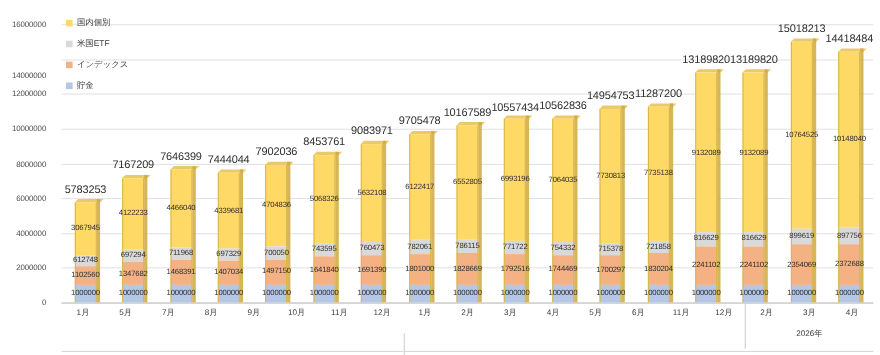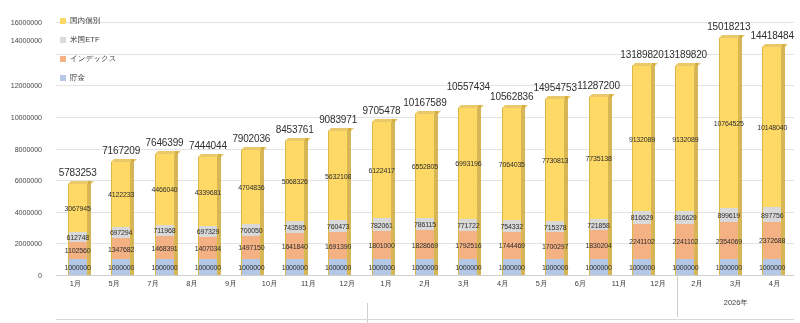--- a/index.html
+++ b/index.html
@@ -148,21 +148,21 @@
         <div class="gridline" style="top: 0px;"></div>
       </div>
     <div id="yticks">
         <div class="ytick" style="top: 253px;">0</div>
         <div class="ytick" style="top: 221.375px;">2000000</div>
         <div class="ytick" style="top: 189.75px;">4000000</div>
         <div class="ytick" style="top: 158.125px;">6000000</div>
         <div class="ytick" style="top: 126.5px;">8000000</div>
         <div class="ytick" style="top: 94.875px;">10000000</div>
         <div class="ytick" style="top: 63.25px;">12000000</div>
-        <div class="ytick" style="top: 18px;">14000000</div>
+        <div class="ytick" style="top: 46px;">14000000</div>
         <div class="ytick" style="top: 0px;">16000000</div>
       </div>
     <div class="bars" id="bars">
         <div class="bar-slot">
           <div class="bar" style="height: 91.4477px;">
             <div class="seg" style="height: 48.5119px; background: rgb(255, 217, 102);">
               <div class="seg-label">3067945</div>
             </div>
             <div class="seg" style="height: 9.68908px; background: rgb(217, 217, 217);">
               <div class="seg-label">612748</div>
@@ -320,21 +320,21 @@
             <div class="seg" style="height: 12.2029px; background: rgb(217, 217, 217);">
               <div class="seg-label">771722</div>
             </div>
             <div class="seg" style="height: 28.3442px; background: rgb(244, 177, 131);">
               <div class="seg-label">1792516</div>
             </div>
             <div class="seg" style="height: 15.8125px; background: rgb(180, 199, 231);">
               <div class="seg-label">1000000</div>
             </div>
           </div>
-          <div class="total-label" style="bottom: 183px; text-align: right;">10557434</div>
+          <div class="total-label" style="bottom: 171px; text-align: right;">10557434</div>
         </div>
         <div class="bar-slot">
           <div class="bar" style="height: 167.025px;">
             <div class="seg" style="height: 111.7px; background: rgb(255, 217, 102);">
               <div class="seg-label">7064035</div>
             </div>
             <div class="seg" style="height: 11.9279px; background: rgb(217, 217, 217);">
               <div class="seg-label">754332</div>
             </div>
             <div class="seg" style="height: 27.5844px; background: rgb(244, 177, 131);">

